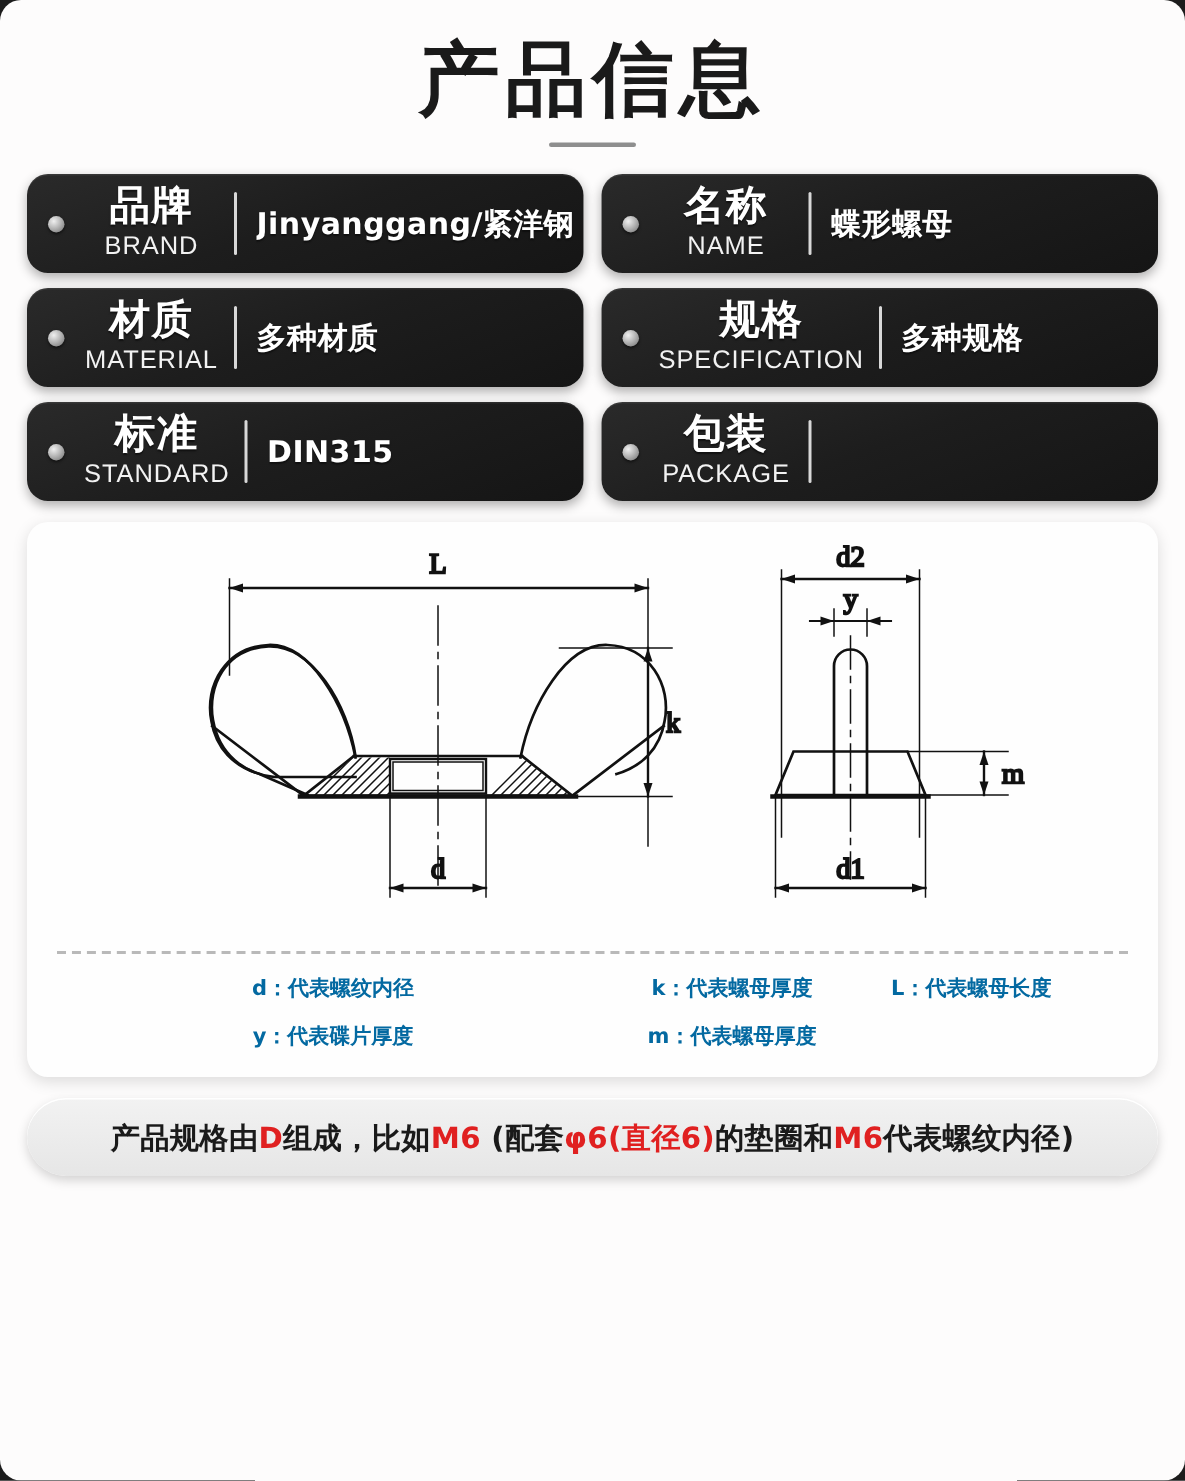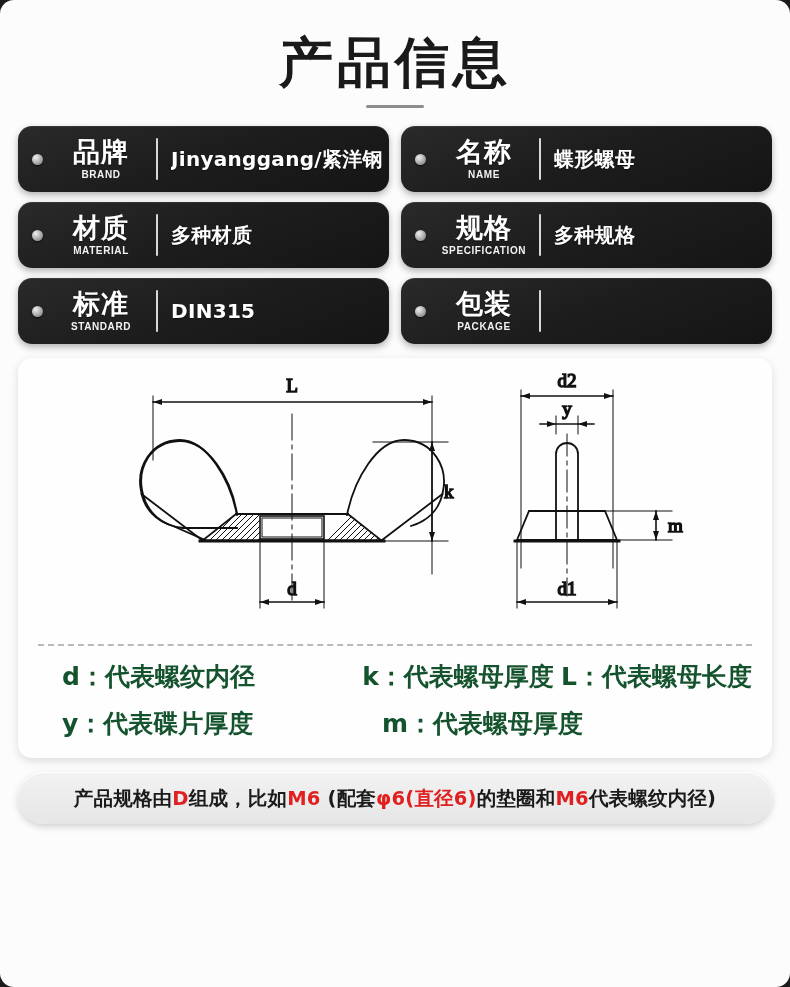--- a/index.html
+++ b/index.html
@@ -15,21 +15,21 @@
     position: relative;
     width: 790px;
     height: 987px;
     background: #fdfcfc;
     border-radius: 14px;
     overflow: hidden;
   }
 
   
   .header {
-    padding-top: 32px;
+    padding-top: 22px;
     text-align: center;
   }
   .header-title-cn {
     font-size: 54px;
     font-weight: 900;
     letter-spacing: 4px;
     color: #1a1a1a;
     line-height: 1.15;
     font-family: "DejaVu Sans", "Liberation Sans", sans-serif;
   }
@@ -86,22 +86,22 @@
   }
   .card-key-cn {
     font-size: 27px;
     font-weight: 800;
     line-height: 1.05;
     letter-spacing: 1px;
     font-family: "DejaVu Sans", "Liberation Sans", sans-serif;
     text-shadow: 0 1px 1px rgba(0,0,0,0.5);
   }
   .card-key-en {
-    font-size: 10px;
-    font-weight: 700;
+    font-size: 17px;
+    font-weight: 400;
     letter-spacing: 0.6px;
     margin-top: 2px;
     color: #f2f2f2;
     white-space: nowrap;
   }
   .card-divider {
     width: 2px;
     height: 42px;
     background: #d8d8d8;
     flex: 0 0 auto;
@@ -136,26 +136,27 @@
     border: none;
     border-top: 2px dashed #b9b9b9;
     margin: 4px 6px 0 6px;
   }
 
   .legend {
     padding: 14px 6px 2px 6px;
   }
   .legend-row {
     display: flex;
-    font-size: 25px;
+    font-size: 14px;
     font-weight: 800;
-    color: #14532d;
+    color: #0369a1;
     font-family: "DejaVu Sans", "Liberation Sans", sans-serif;
     margin-bottom: 14px;
     padding-left: 24px;
+    text-align: center;
   }
   .legend-row:last-child { margin-bottom: 0; }
   .legend-item { white-space: nowrap; }
   .legend-row .legend-item:nth-child(1) { width: 320px; }
   .legend-row .legend-item:nth-child(2) { width: 212px; }
 
   
   .banner {
     margin: 14px 18px 0 18px;
     height: 52px;

